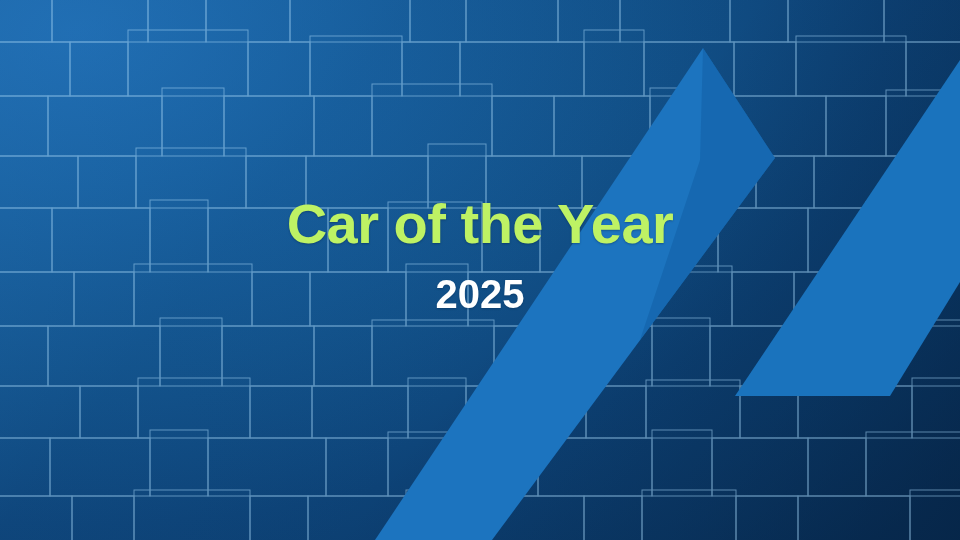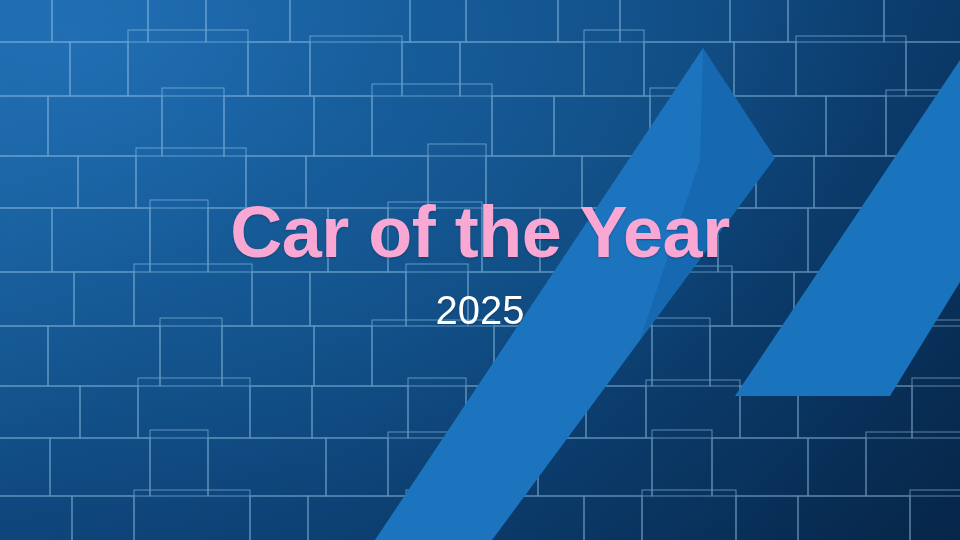--- a/index.html
+++ b/index.html
@@ -61,31 +61,31 @@
   .text-block {
     position: absolute;
     left: 0;
     right: 0;
     top: 196px;
     text-align: center;
     z-index: 5;
   }
   .title {
     margin: 0;
-    font-size: 72px;
+    font-size: 56px;
     font-weight: bold;
     line-height: 1.0;
-    color: #f9a8d4;
+    color: #bef264;
     letter-spacing: -0.5px;
     text-shadow: 0 1px 2px rgba(4,28,56,0.35);
   }
   .subtitle {
     margin: 22px 0 0 0;
     font-size: 40px;
-    font-weight: normal;
+    font-weight: bold;
     line-height: 1.0;
     color: #ffffff;
     letter-spacing: 0px;
     text-shadow: 0 1px 2px rgba(4,28,56,0.30);
   }
 </style>
 </head>
 <body>
 
 <div id="slide">

